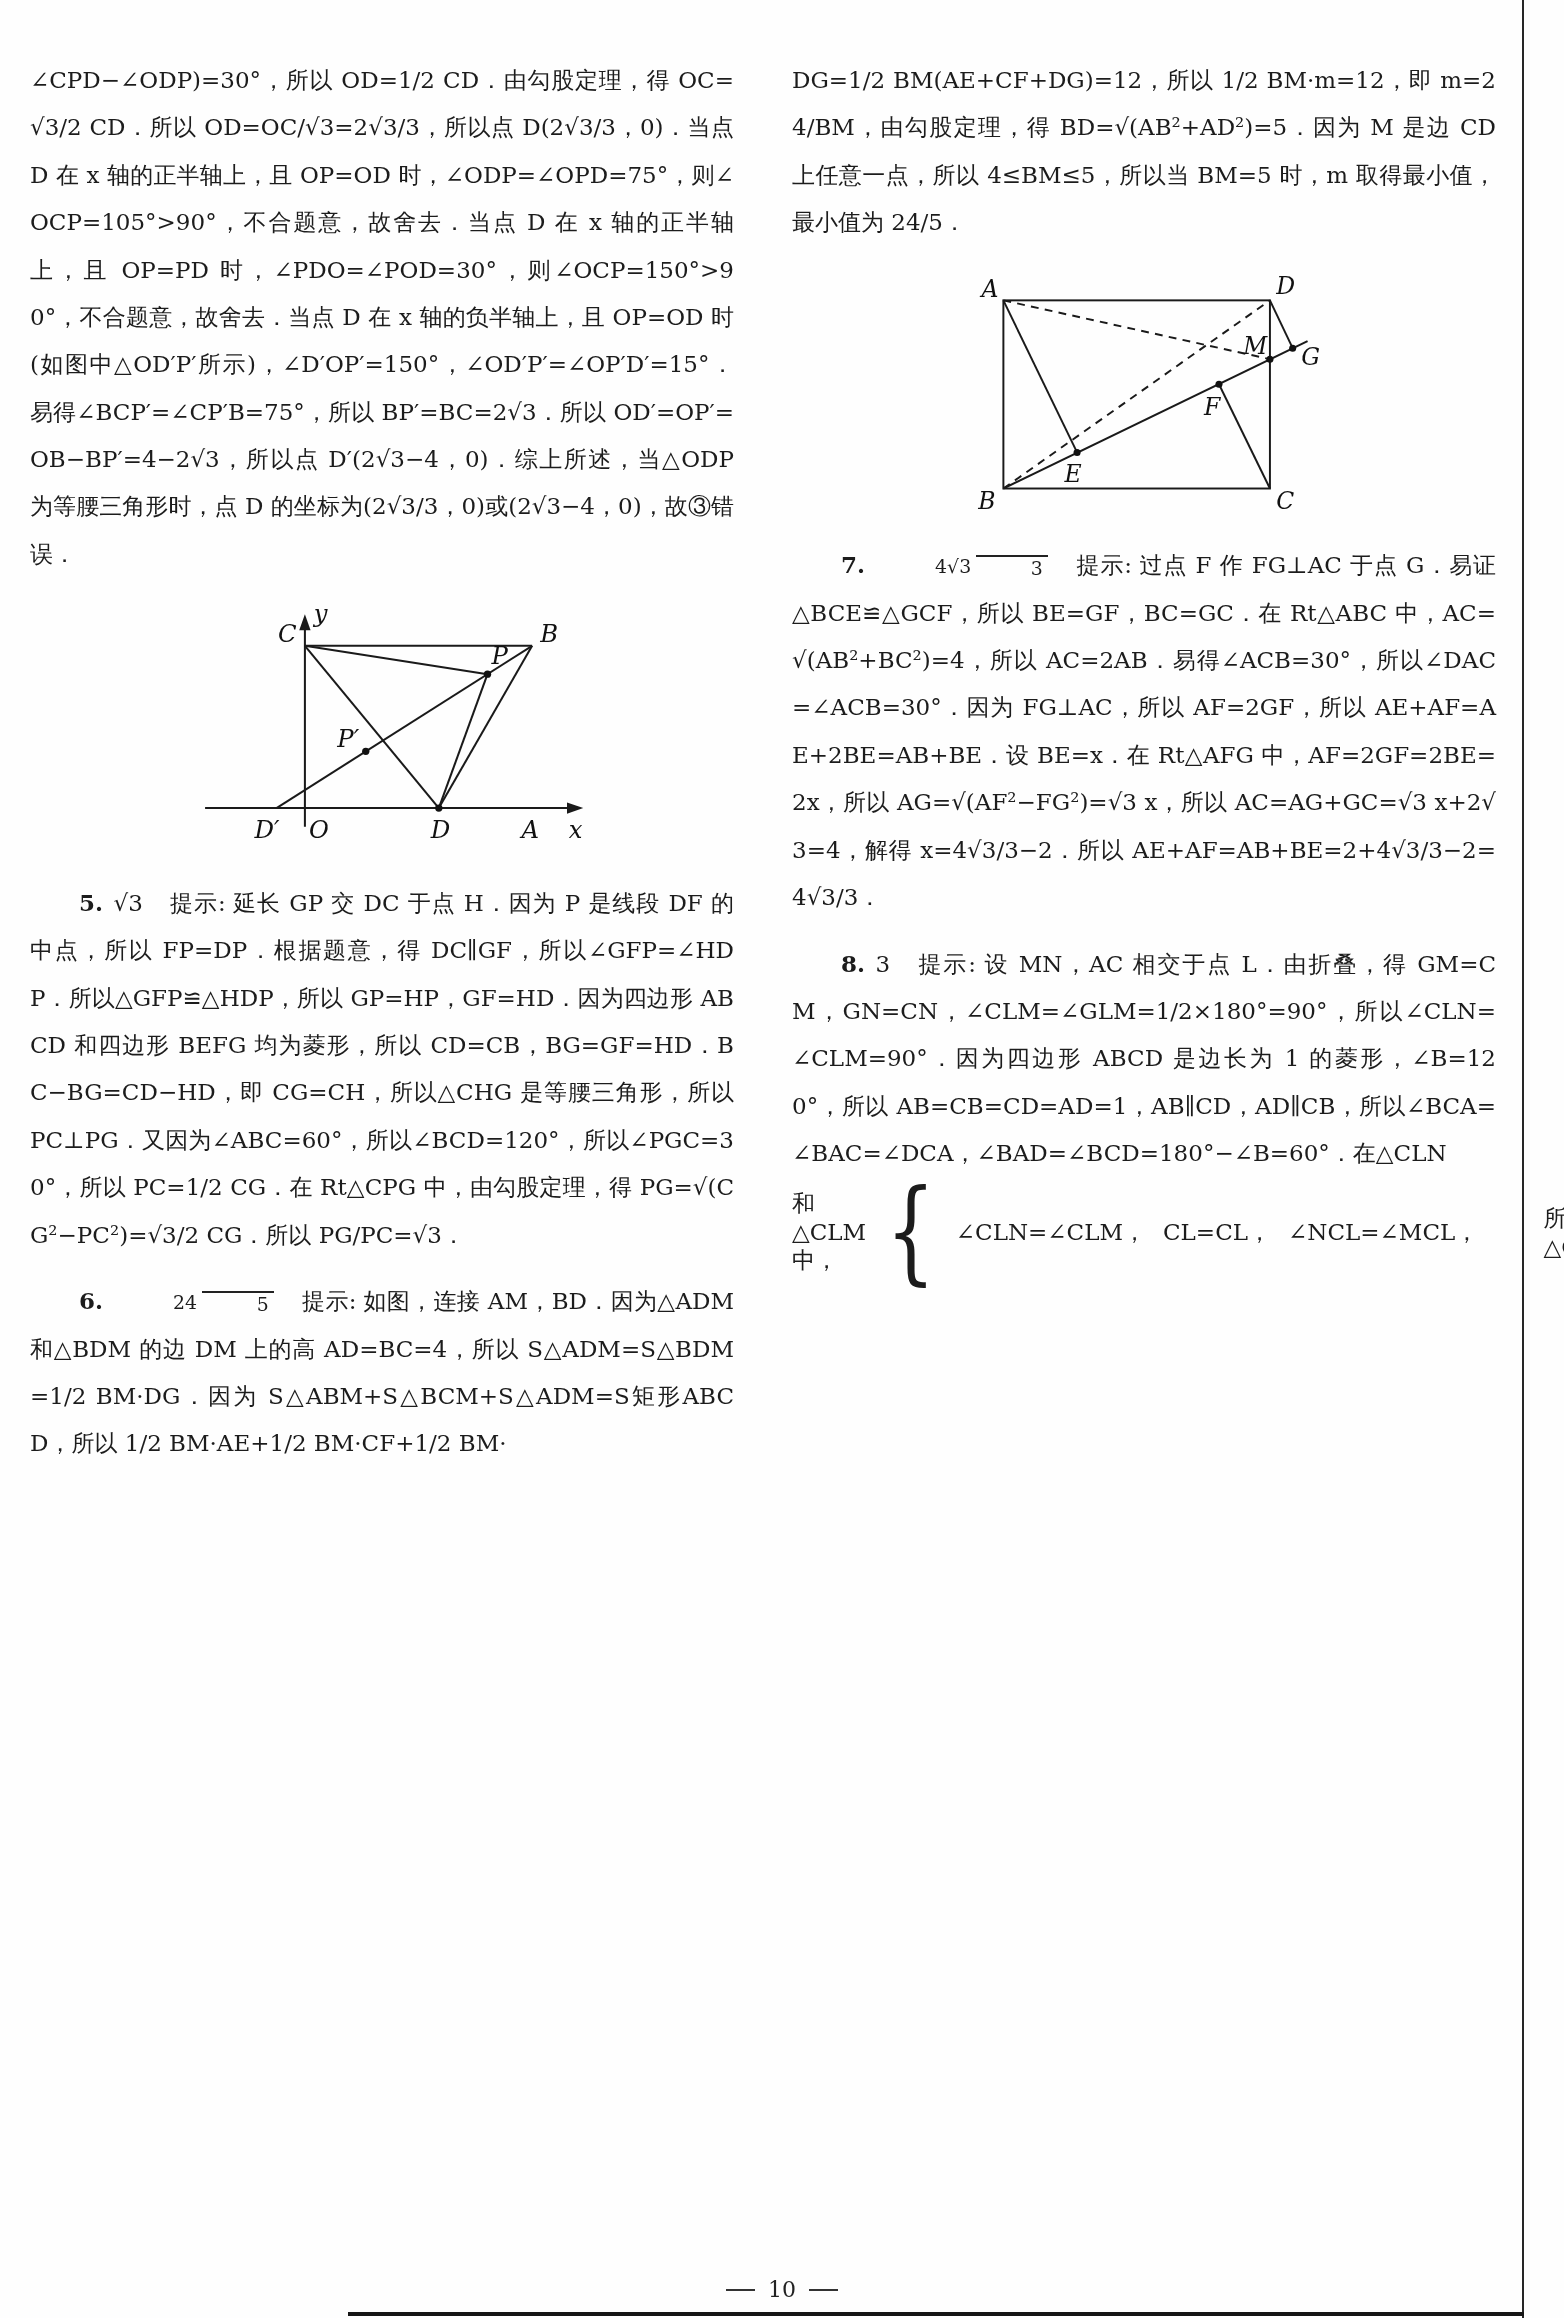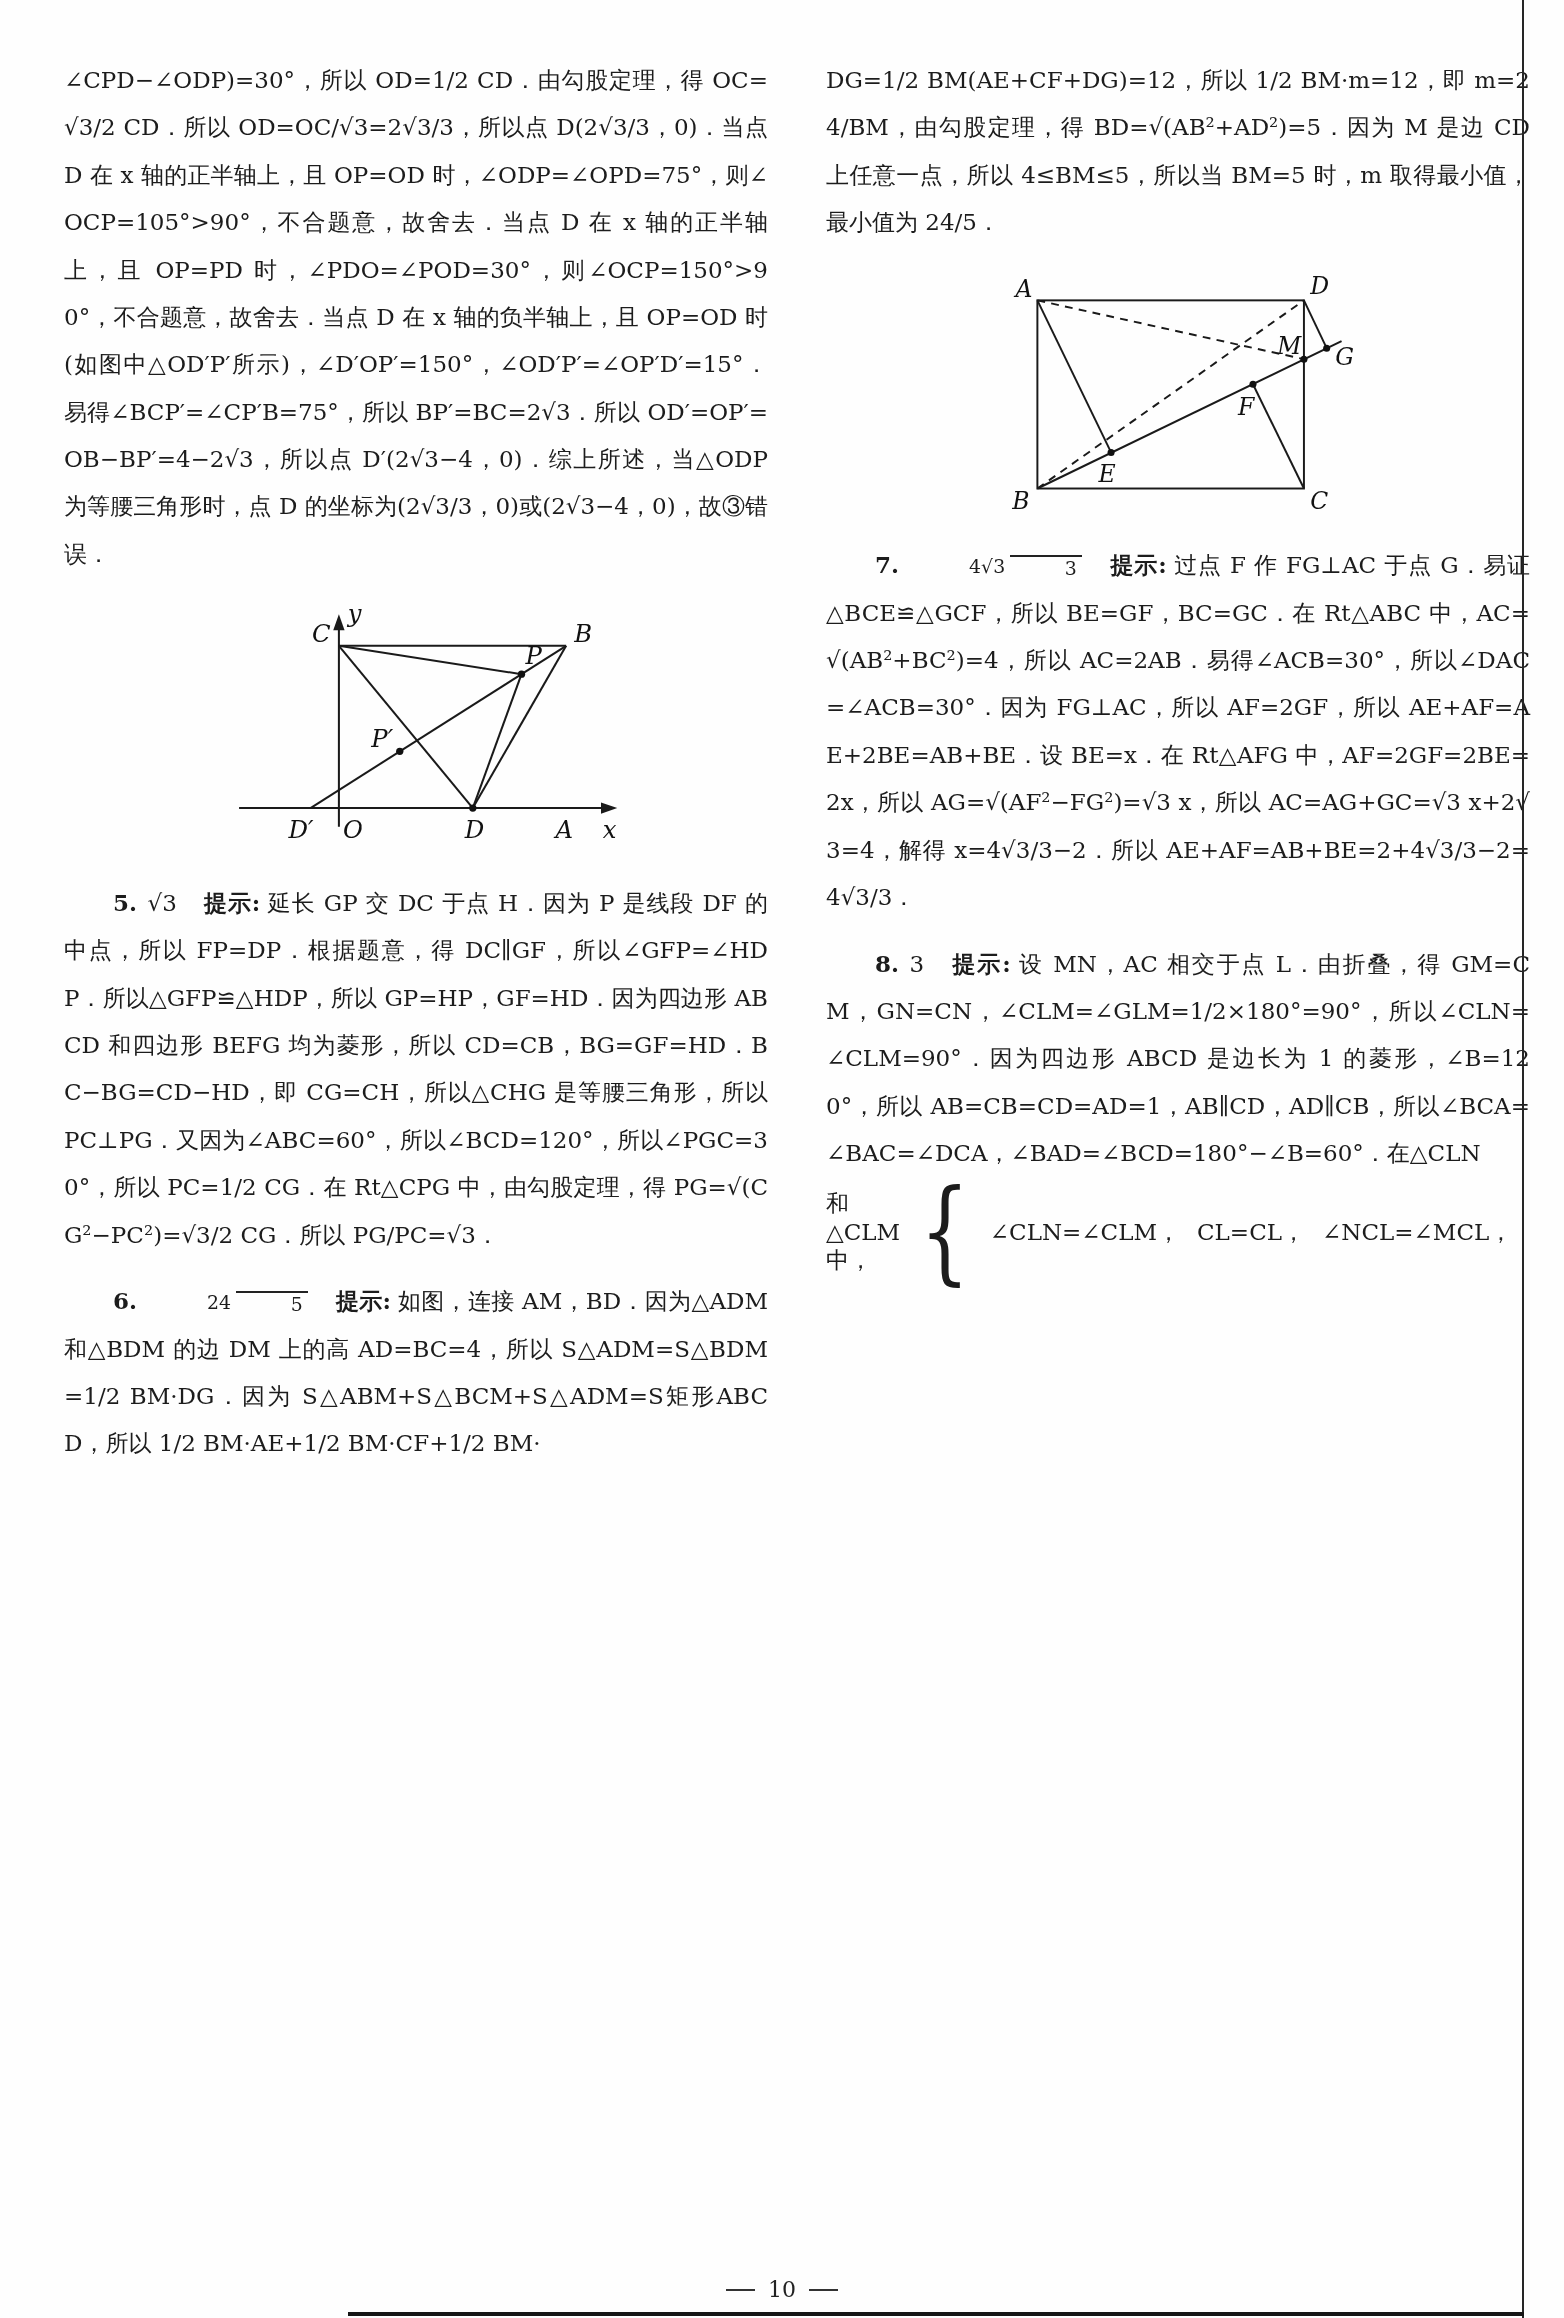--- a/index.html
+++ b/index.html
@@ -9,34 +9,34 @@
     height: 2319px;
     background: #fefefe;
     font-family: "DejaVu Serif", "Liberation Serif", serif;
     color: #1c1c1c;
     overflow: hidden;
     box-sizing: border-box;
   }
   .columns {
     display: flex;
     gap: 58px;
-    padding: 57px 46px 0 64px;
+    padding: 57px 46px 0 30px;
     box-sizing: border-box;
   }
   .column { width: 704px; flex: 0 0 auto; }
   .para {
     font-size: 23px;
     line-height: 2.06;
     text-align: justify;
     margin: 0 0 6.6px 0;
     word-break: break-all;
   }
   .problem { text-indent: 49px; margin-top: 18.4px; }
   .pnum { font-weight: bold; margin-right: 10.5px; }
-  .hint { font-weight: bold; margin: 0 6.6px 0 22.4px; }
+  .hint { font-weight: normal; margin: 0 6.6px 0 22.4px; }
   .answer { margin-right: 4px; }
   .frac {
     display: inline-flex;
     flex-direction: row;
     vertical-align: middle;
     text-align: center;
     line-height: 1.2;
     font-size: 0.82em;
     margin: 0 5.3px;
   }

